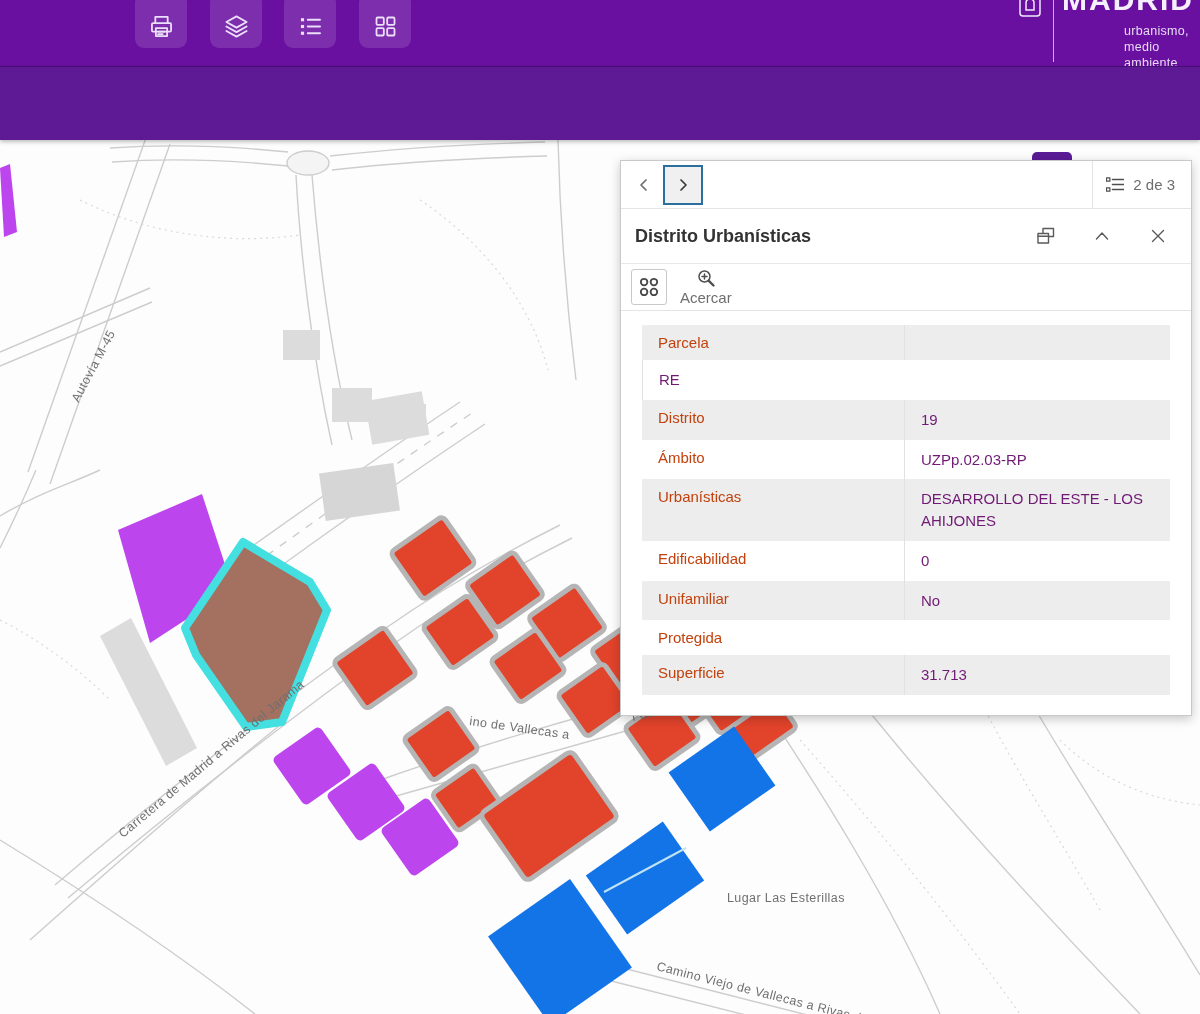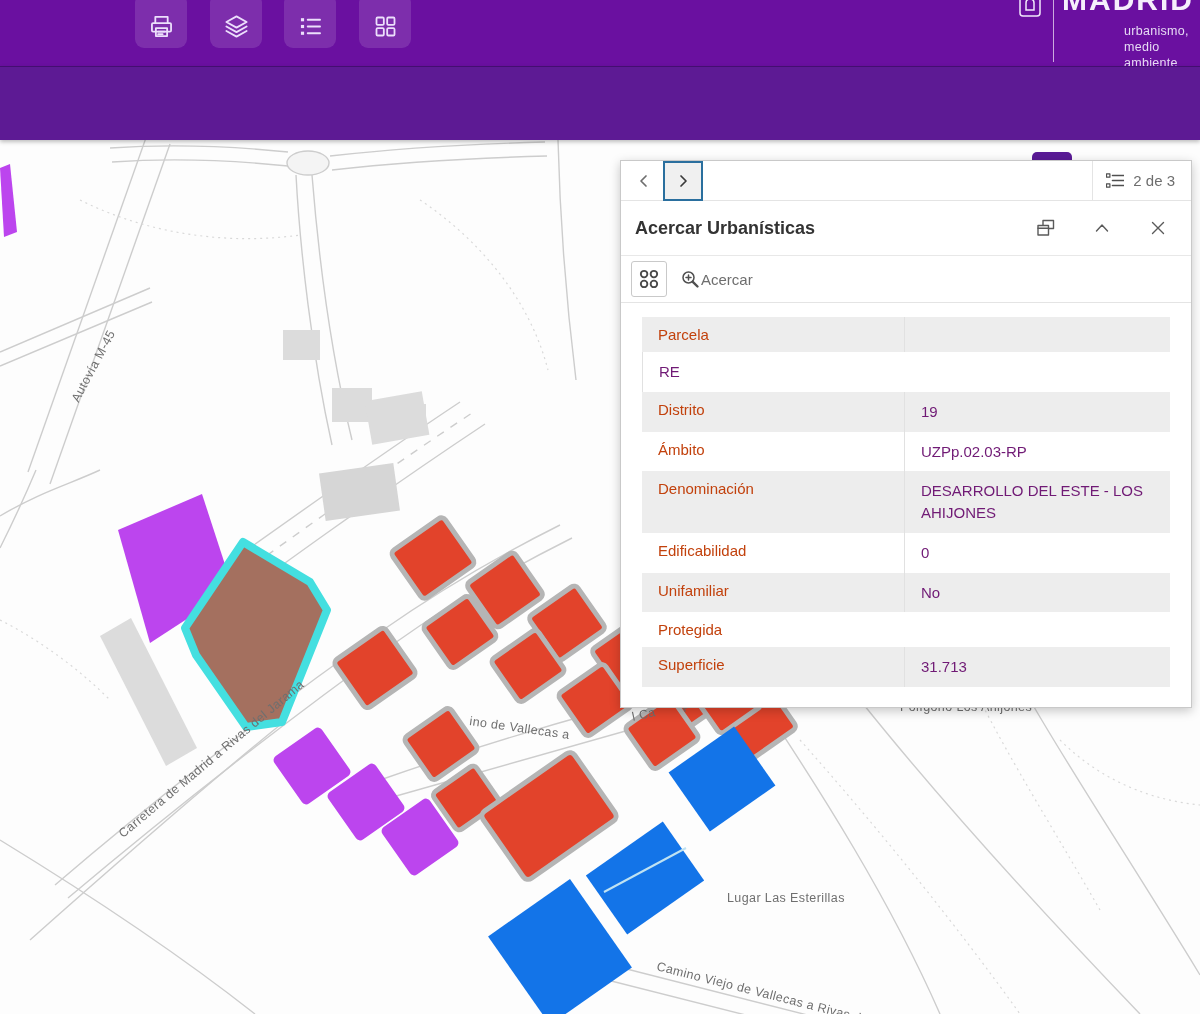--- a/index.html
+++ b/index.html
@@ -17,36 +17,36 @@
   .logo-title { position:absolute; left:1062px; top:-17px; font-size:30px; font-weight:600; letter-spacing:2px; color:#f6effc; }
   .logo-sub { position:absolute; left:1124px; top:23px; font-size:12.5px; line-height:16px; color:#e6daf4; letter-spacing:.3px; }
 
   
   .map { position:absolute; left:0; top:140px; width:1200px; height:874px; z-index:1; }
   .map text { fill:#6f6f6f; font-size:12.5px; letter-spacing:.4px; font-family:"Liberation Sans", sans-serif; }
 
   
   .ptab { position:absolute; left:1032px; top:152px; width:40px; height:14px; background:#5a1b96; border-radius:5px 5px 0 0; z-index:8; }
   .popup { position:absolute; left:620px; top:160px; width:572px; background:#ffffff; border:1px solid #c9c9c9; box-shadow:0 3px 10px rgba(0,0,0,.22); z-index:10; }
-  .pop-nav { display:flex; align-items:center; height:40px; padding-left:8px; border-bottom:1px solid #e4e4e4; }
+  .pop-nav { display:flex; align-items:center; height:48px; padding-left:8px; border-bottom:1px solid #e4e4e4; }
   .nav-prev { width:30px; height:30px; display:flex; align-items:center; justify-content:center; background:#fff; border:none; cursor:pointer; }
   .nav-next { width:40px; height:40px; margin-left:4px; display:flex; align-items:center; justify-content:center; background:#f0f0f0; border:2px solid #2a6f9e; cursor:pointer; }
   .pop-nav svg { width:14px; height:14px; fill:none; stroke-width:1.7; stroke-linecap:round; stroke-linejoin:round; }
   .nav-spacer { flex:1; }
   .nav-count { display:flex; align-items:center; gap:9px; align-self:stretch; border-left:1px solid #e4e4e4; padding:0 16px 0 13px; cursor:pointer; }
   .nav-count svg { width:18px; height:15px; }
   .nav-count span { font-size:15px; color:#6e6e6e; }
   .pop-title-row { display:flex; align-items:center; height:54px; padding:0 22px 0 14px; }
   .pop-title { font-size:18px; font-weight:700; color:#333333; flex:1; }
   .tico { width:22px; height:22px; margin-left:34px; display:flex; align-items:center; justify-content:center; cursor:pointer; }
   .tico svg { width:20px; height:20px; fill:none; stroke:#5a5a5a; stroke-width:1.4; stroke-linecap:round; stroke-linejoin:round; }
   .pop-actions { display:flex; align-items:center; height:48px; padding:0 10px; border-top:1px solid #e8e8e8; border-bottom:1px solid #e4e4e4; }
   .feat-btn { width:36px; height:36px; border:1px solid #c9c9c9; border-radius:3px; background:#fff; display:flex; align-items:center; justify-content:center; cursor:pointer; }
   .feat-btn svg { width:24px; height:24px; fill:none; stroke:#4a4a4a; stroke-width:1.7; }
-  .zoom-act { display:flex; align-items:center; gap:1px; margin-left:13px; cursor:pointer; }
+  .zoom-act { display:flex; align-items:center; gap:1px; margin-left:13px; cursor:pointer;flex-direction:column; }
   .zoom-act svg { width:20px; height:20px; fill:none; stroke:#4f4f4f; stroke-width:1.5; stroke-linecap:round; }
   .zoom-act span { font-size:15px; color:#6e6e6e; }
   .pop-table { padding:14px 21px 20px 21px; }
   .prow { display:flex; }
   .prow.odd { background:#ededed; }
   .pcell-l { width:262px; padding:9px 16px; font-size:15px; color:#c2410c; }
   .pcell-v { flex:1; padding:9px 16px; font-size:15px; color:#701a75; border-left:1px solid #e1e1e1; line-height:1.45; }
 </style>
 </head>
 <body>
@@ -225,21 +225,21 @@
         <svg viewBox="0 0 18 15">
           <path d="M 6.5 2.5 H 17.5 M 6.5 7.5 H 17.5 M 6.5 12.5 H 17.5" stroke="#4f4f4f" stroke-width="1.6" fill="none"></path>
           <rect x="0.5" y="0.8" width="3.4" height="3.4" fill="none" stroke="#4f4f4f" stroke-width="1.2"></rect>
           <rect x="0.5" y="10.8" width="3.4" height="3.4" fill="none" stroke="#4f4f4f" stroke-width="1.2"></rect>
         </svg>
         <span>2 de 3</span>
       </div>
     </div>
 
     <div class="pop-title-row">
-      <div class="pop-title">Acercar Urbanísticas</div>
+      <div class="pop-title">Distrito Urbanísticas</div>
       <div class="tico">
         <svg viewBox="0 0 20 20">
           <rect x="7" y="2.5" width="10.5" height="8"></rect>
           <rect x="2" y="7.5" width="10.5" height="9.5" fill="#ffffff"></rect>
           <path d="M 2 10.2 H 12.5"></path>
         </svg>
       </div>
       <div class="tico">
         <svg viewBox="0 0 20 20">
             <path d="M 4.5 13 L 10 7 L 15.5 13"></path>
@@ -281,21 +281,21 @@
       </div>
       <div class="prow odd">
         <div class="pcell-l">Distrito</div>
         <div class="pcell-v">19</div>
       </div>
       <div class="prow">
         <div class="pcell-l">Ámbito</div>
         <div class="pcell-v">UZPp.02.03-RP</div>
       </div>
       <div class="prow odd">
-        <div class="pcell-l">Denominación</div>
+        <div class="pcell-l">Urbanísticas</div>
         <div class="pcell-v">DESARROLLO DEL ESTE - LOS AHIJONES</div>
       </div>
       <div class="prow">
         <div class="pcell-l">Edificabilidad</div>
         <div class="pcell-v">0</div>
       </div>
       <div class="prow odd">
         <div class="pcell-l">Unifamiliar</div>
         <div class="pcell-v">No</div>
       </div>

